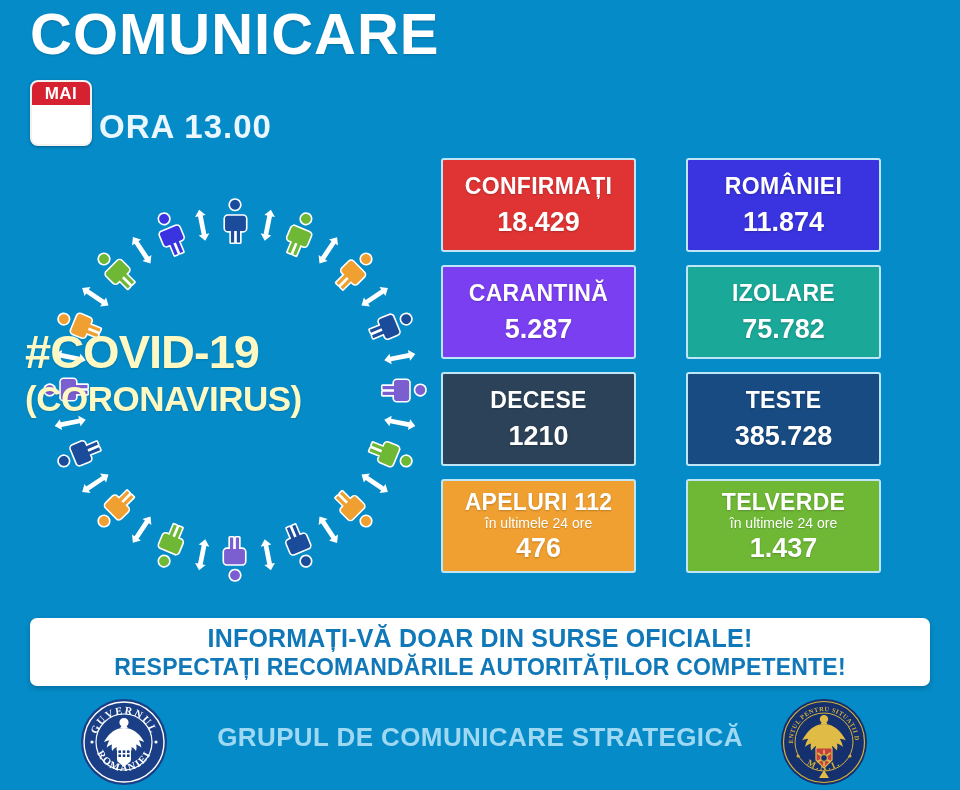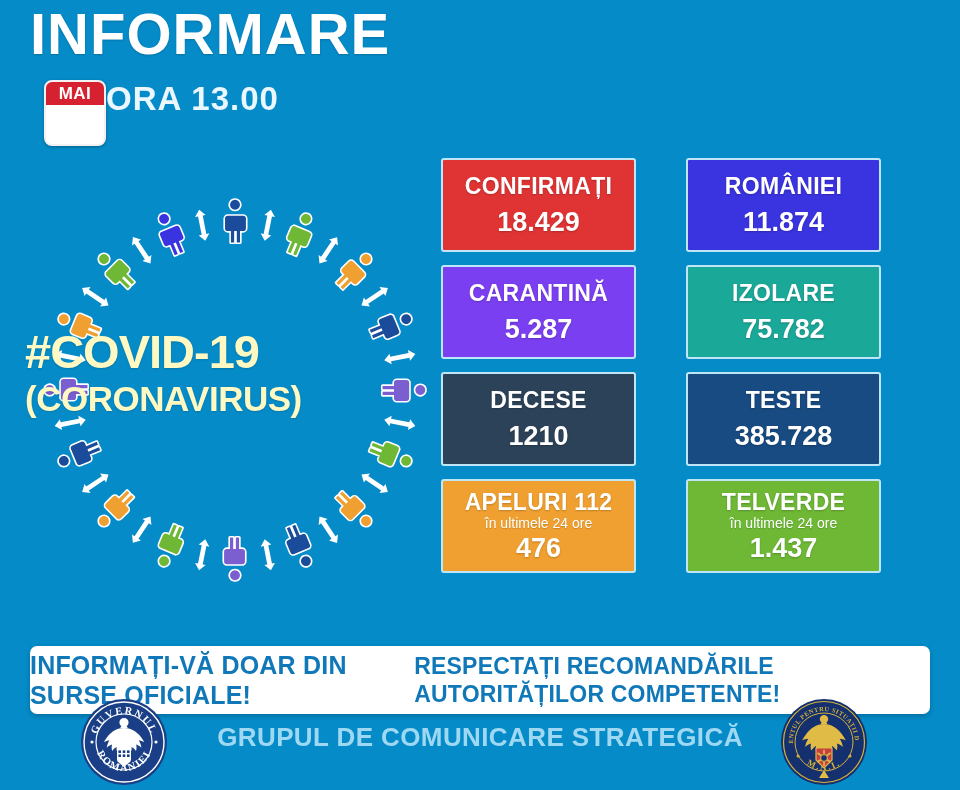--- a/index.html
+++ b/index.html
@@ -29,24 +29,25 @@
     top: 2px;
     font-size: 58px;
     font-weight: bold;
     color: #ffffff;
     letter-spacing: 1px;
     line-height: 64px;
     text-shadow: 0 1px 2px rgba(0,0,0,.18);
   }
   #date-row {
     position: absolute;
-    left: 44px;
+    left: 30px;
     top: 80px;
     display: flex;
-    align-items: flex-start;
+    align-items: flex-end;
+    gap: 7px;
   }
   .cal {
     width: 62px;
     height: 66px;
     background: #ffffff;
     border-radius: 8px;
     box-shadow: 0 1px 3px rgba(0,0,0,.3);
     overflow: hidden;
     display: flex;
     flex-direction: column;
@@ -164,25 +165,24 @@
   #banner {
     position: absolute;
     left: 30px;
     top: 618px;
     width: 900px;
     height: 68px;
     background: #ffffff;
     border-radius: 7px;
     box-shadow: 0 2px 5px rgba(0,0,0,.22);
     display: flex;
-    flex-direction: row;
+    flex-direction: column;
     align-items: center;
     justify-content: center;
     box-sizing: border-box;
-    margin-top: 28px;
   }
   #banner-line1 {
     color: #1078b8;
     font-size: 25px;
     font-weight: bold;
     line-height: 30px;
     letter-spacing: .2px;
   }
   #banner-line2 {
     color: #1078b8;
@@ -218,21 +218,21 @@
     height: 88px;
   }
   #seal-left  { left: 80px; }
   #seal-right { left: 780px; }
   .seal svg { display: block; }
 </style>
 </head>
 <body>
 
 <div id="header">
-  <div id="title">INFORMARE</div>
+  <div id="title">COMUNICARE</div>
 
   <div id="date-row">
     <div class="cal">
       <div class="cal-month">MAI</div>
       <div class="cal-day">26</div>
     </div>
     <div id="hour">ORA 13.00</div>
   </div>
 </div>
 

